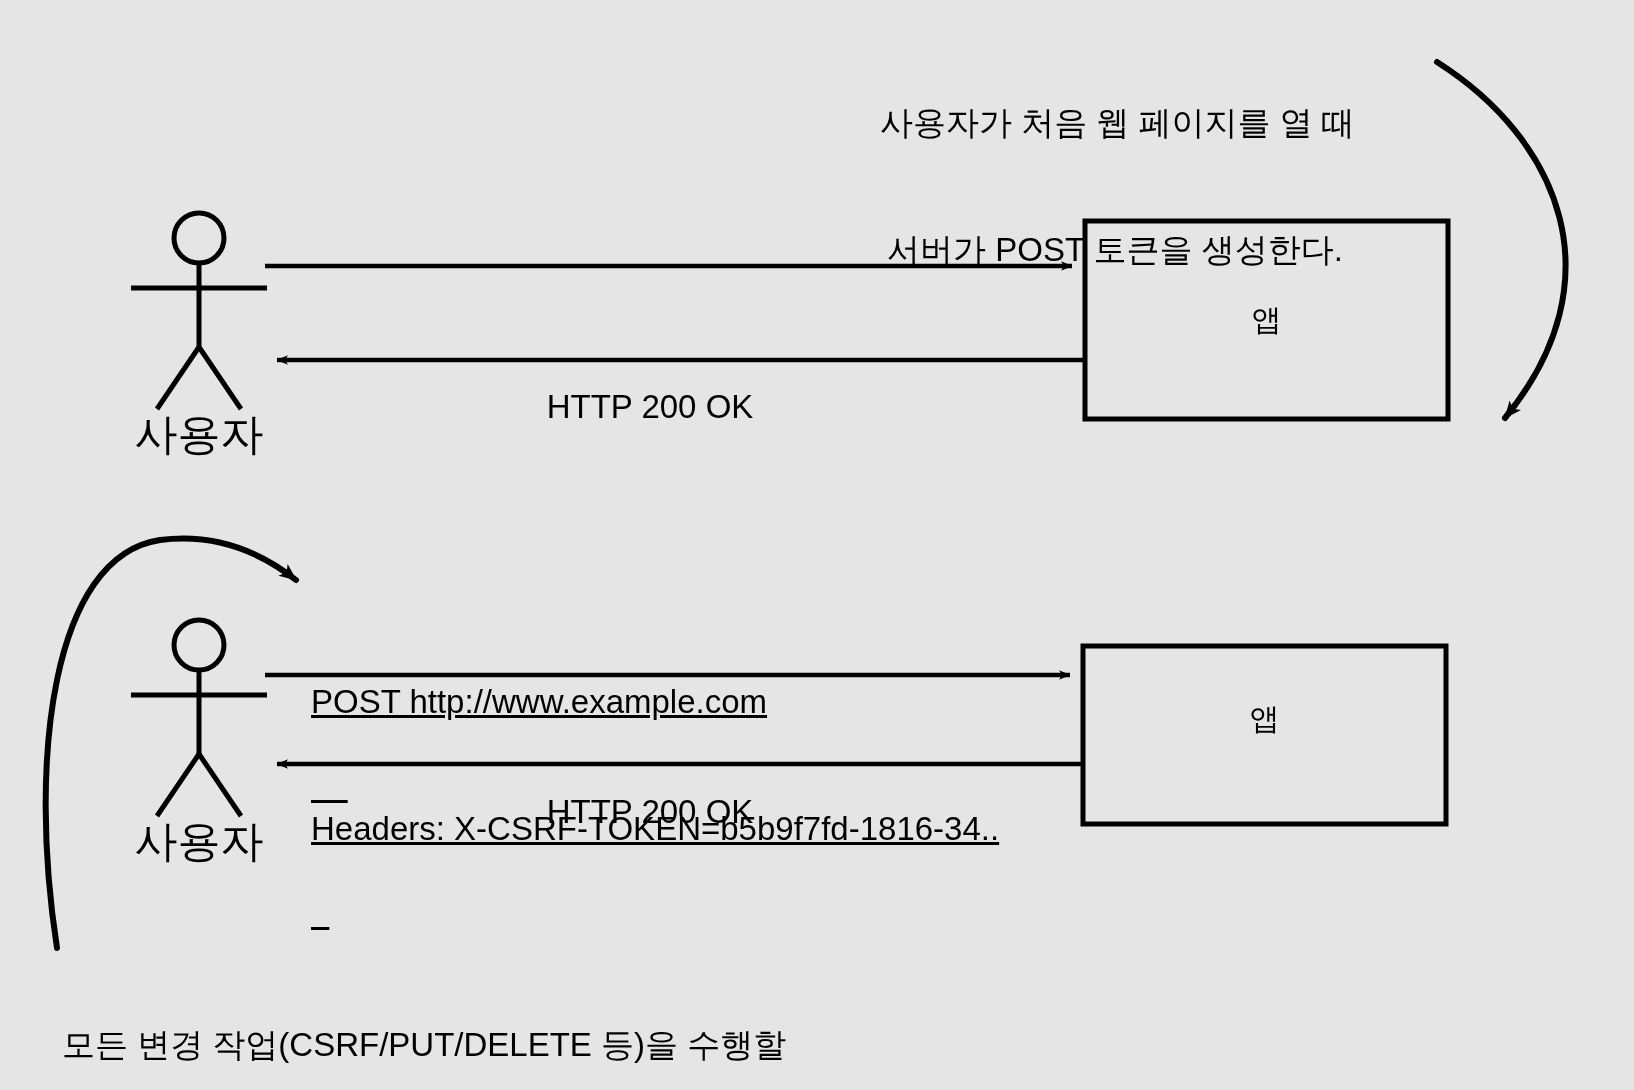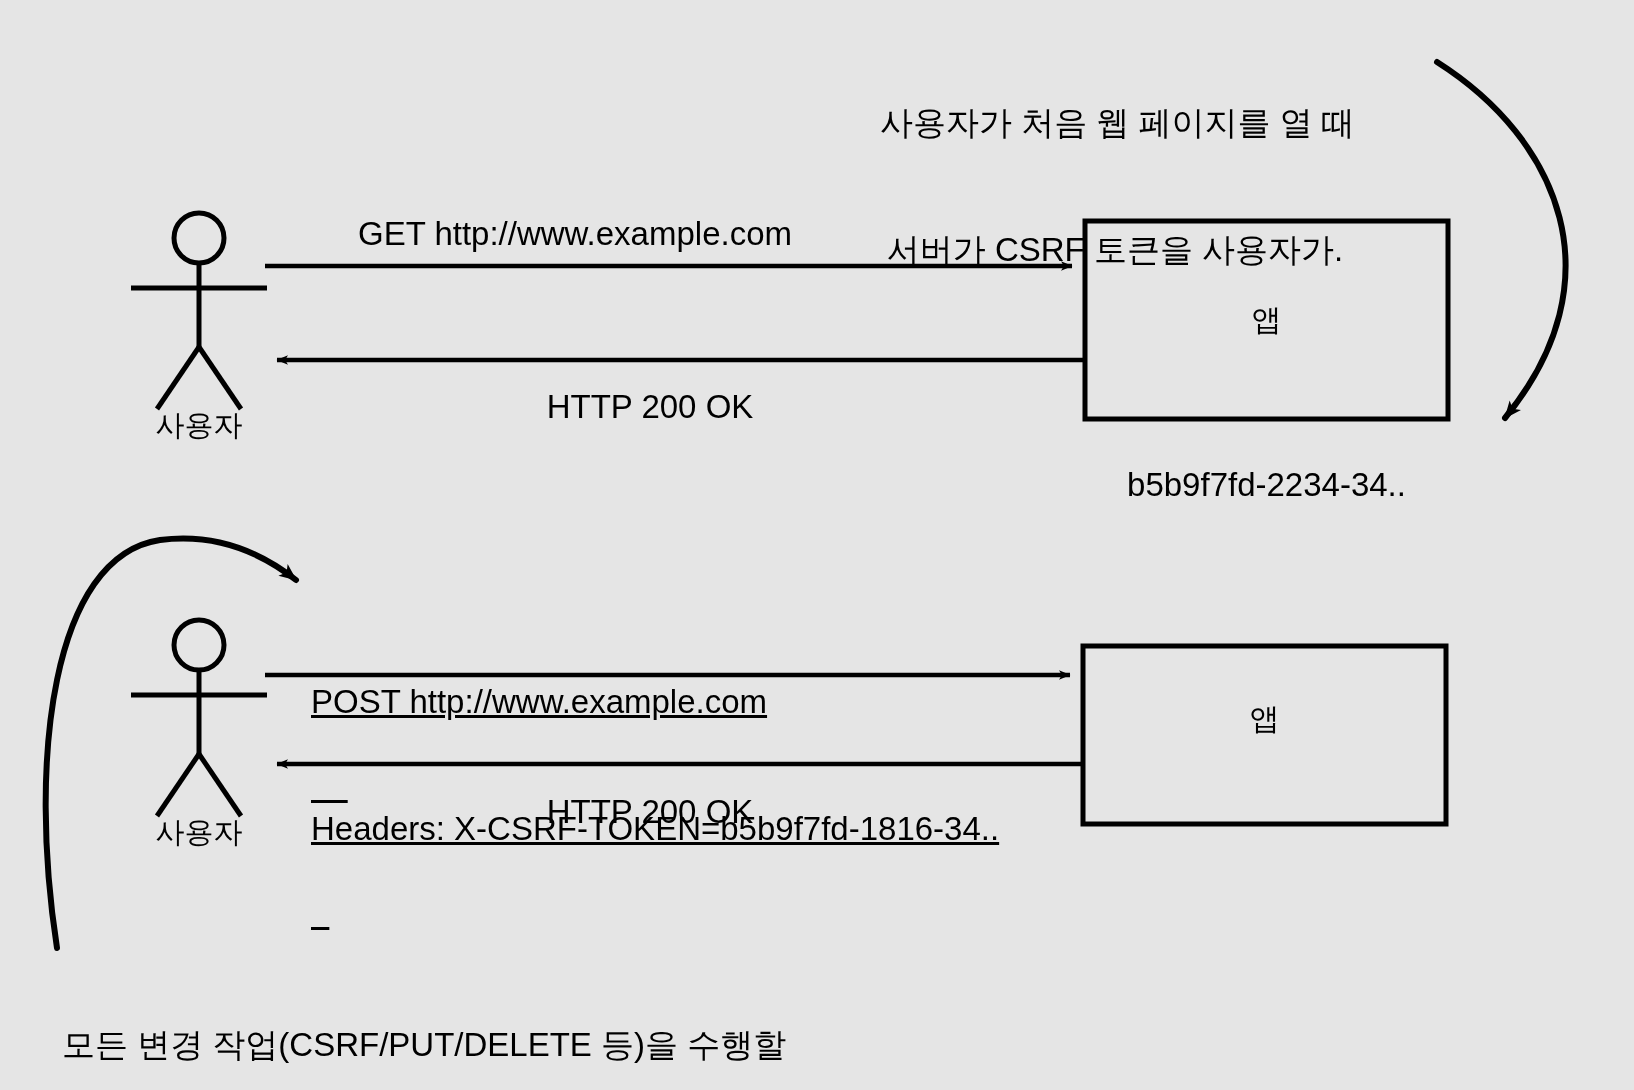--- a/index.html
+++ b/index.html
@@ -42,21 +42,21 @@
   .msg {
     font-size: 33px;
     text-align: left;
     text-decoration: underline;
   }
   .msg-center {
     font-size: 33px;
     text-align: center;
   }
   .actor-label {
-    font-size: 29px;
+    font-size: 43px;
     text-align: center;
   }
   .box-label {
     font-size: 30px;
     text-align: center;
   }
   .token-label {
     font-size: 33px;
     text-align: center;
   }
@@ -104,32 +104,30 @@
 
     <line x1="265" y1="675" x2="1070" y2="675" stroke="#000000" stroke-width="4.5" marker-end="url(#arrowRight)"></line>
 
     <line x1="1083" y1="764" x2="277" y2="764" stroke="#000000" stroke-width="4.5" marker-end="url(#arrowRight)"></line>
 
     <path d="M 57 948 C 28 760, 52 556, 160 540 C 222 532, 268 558, 296 580" fill="none" stroke="#000000" stroke-width="6" stroke-linecap="round" marker-end="url(#arrowCurve)"></path>
   </svg>
 
   <div class="txt note" style="left:880px; top:18px; width:470px;">
     <div>사용자가 처음 웹 페이지를 열 때</div>
-    <div>서버가 CSRF 토큰을 사용자가.</div>
+    <div>서버가 POST 토큰을 생성한다.</div>
   </div>
 
-  <div class="txt msg-center" style="left:345px; top:213px; width:460px;">GET http://www.example.com</div>
 
   <div class="txt msg-center" style="left:420px; top:386px; width:460px;">HTTP 200 OK</div>
 
   <div class="txt actor-label" style="left:119px; top:407px; width:160px;">사용자</div>
 
   <div class="txt box-label" style="left:1085px; top:301px; width:363px;">앱</div>
 
-  <div class="txt token-label" style="left:1045px; top:464px; width:443px;">b5b9f7fd-2234-34..</div>
 
   <div class="txt msg" style="left:311px; top:597px; width:800px;">
     <div>POST http://www.example.com</div>
     <div>Headers: X-CSRF-TOKEN=b5b9f7fd-1816-34..</div>
   </div>
 
   <div class="txt msg-center" style="left:420px; top:791px; width:460px;">HTTP 200 OK</div>
 
   <div class="txt actor-label" style="left:119px; top:814px; width:160px;">사용자</div>
 

